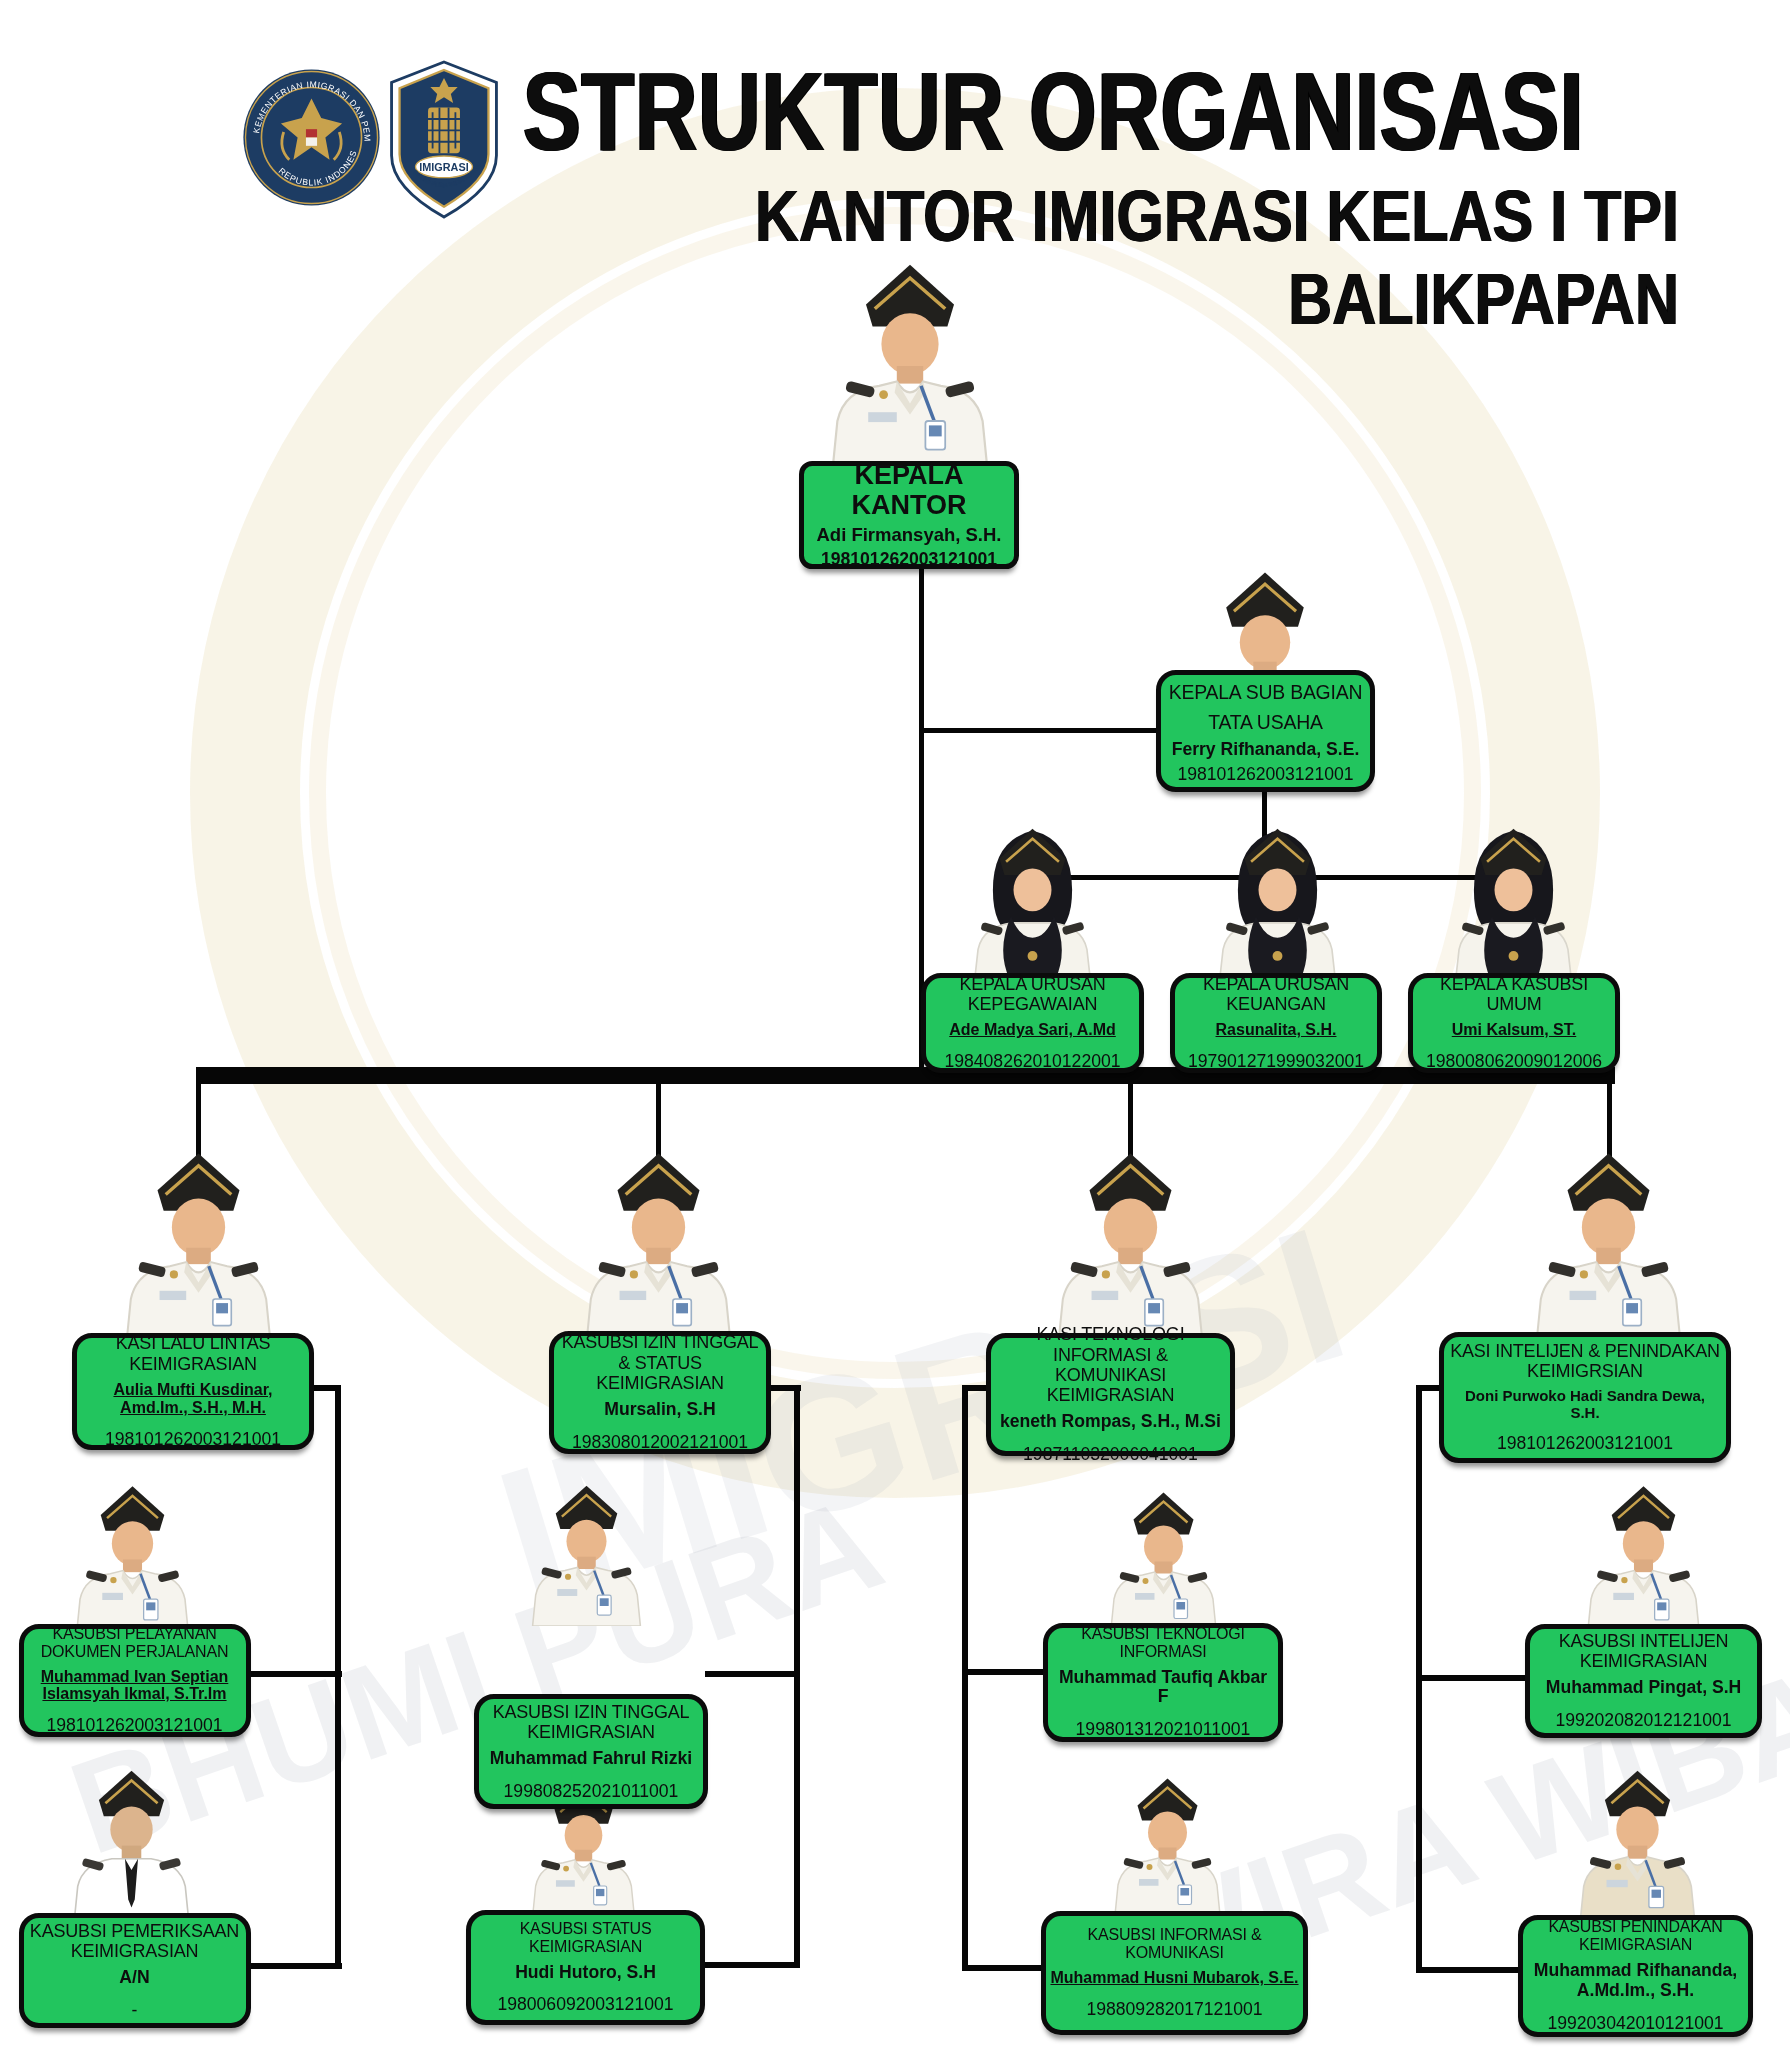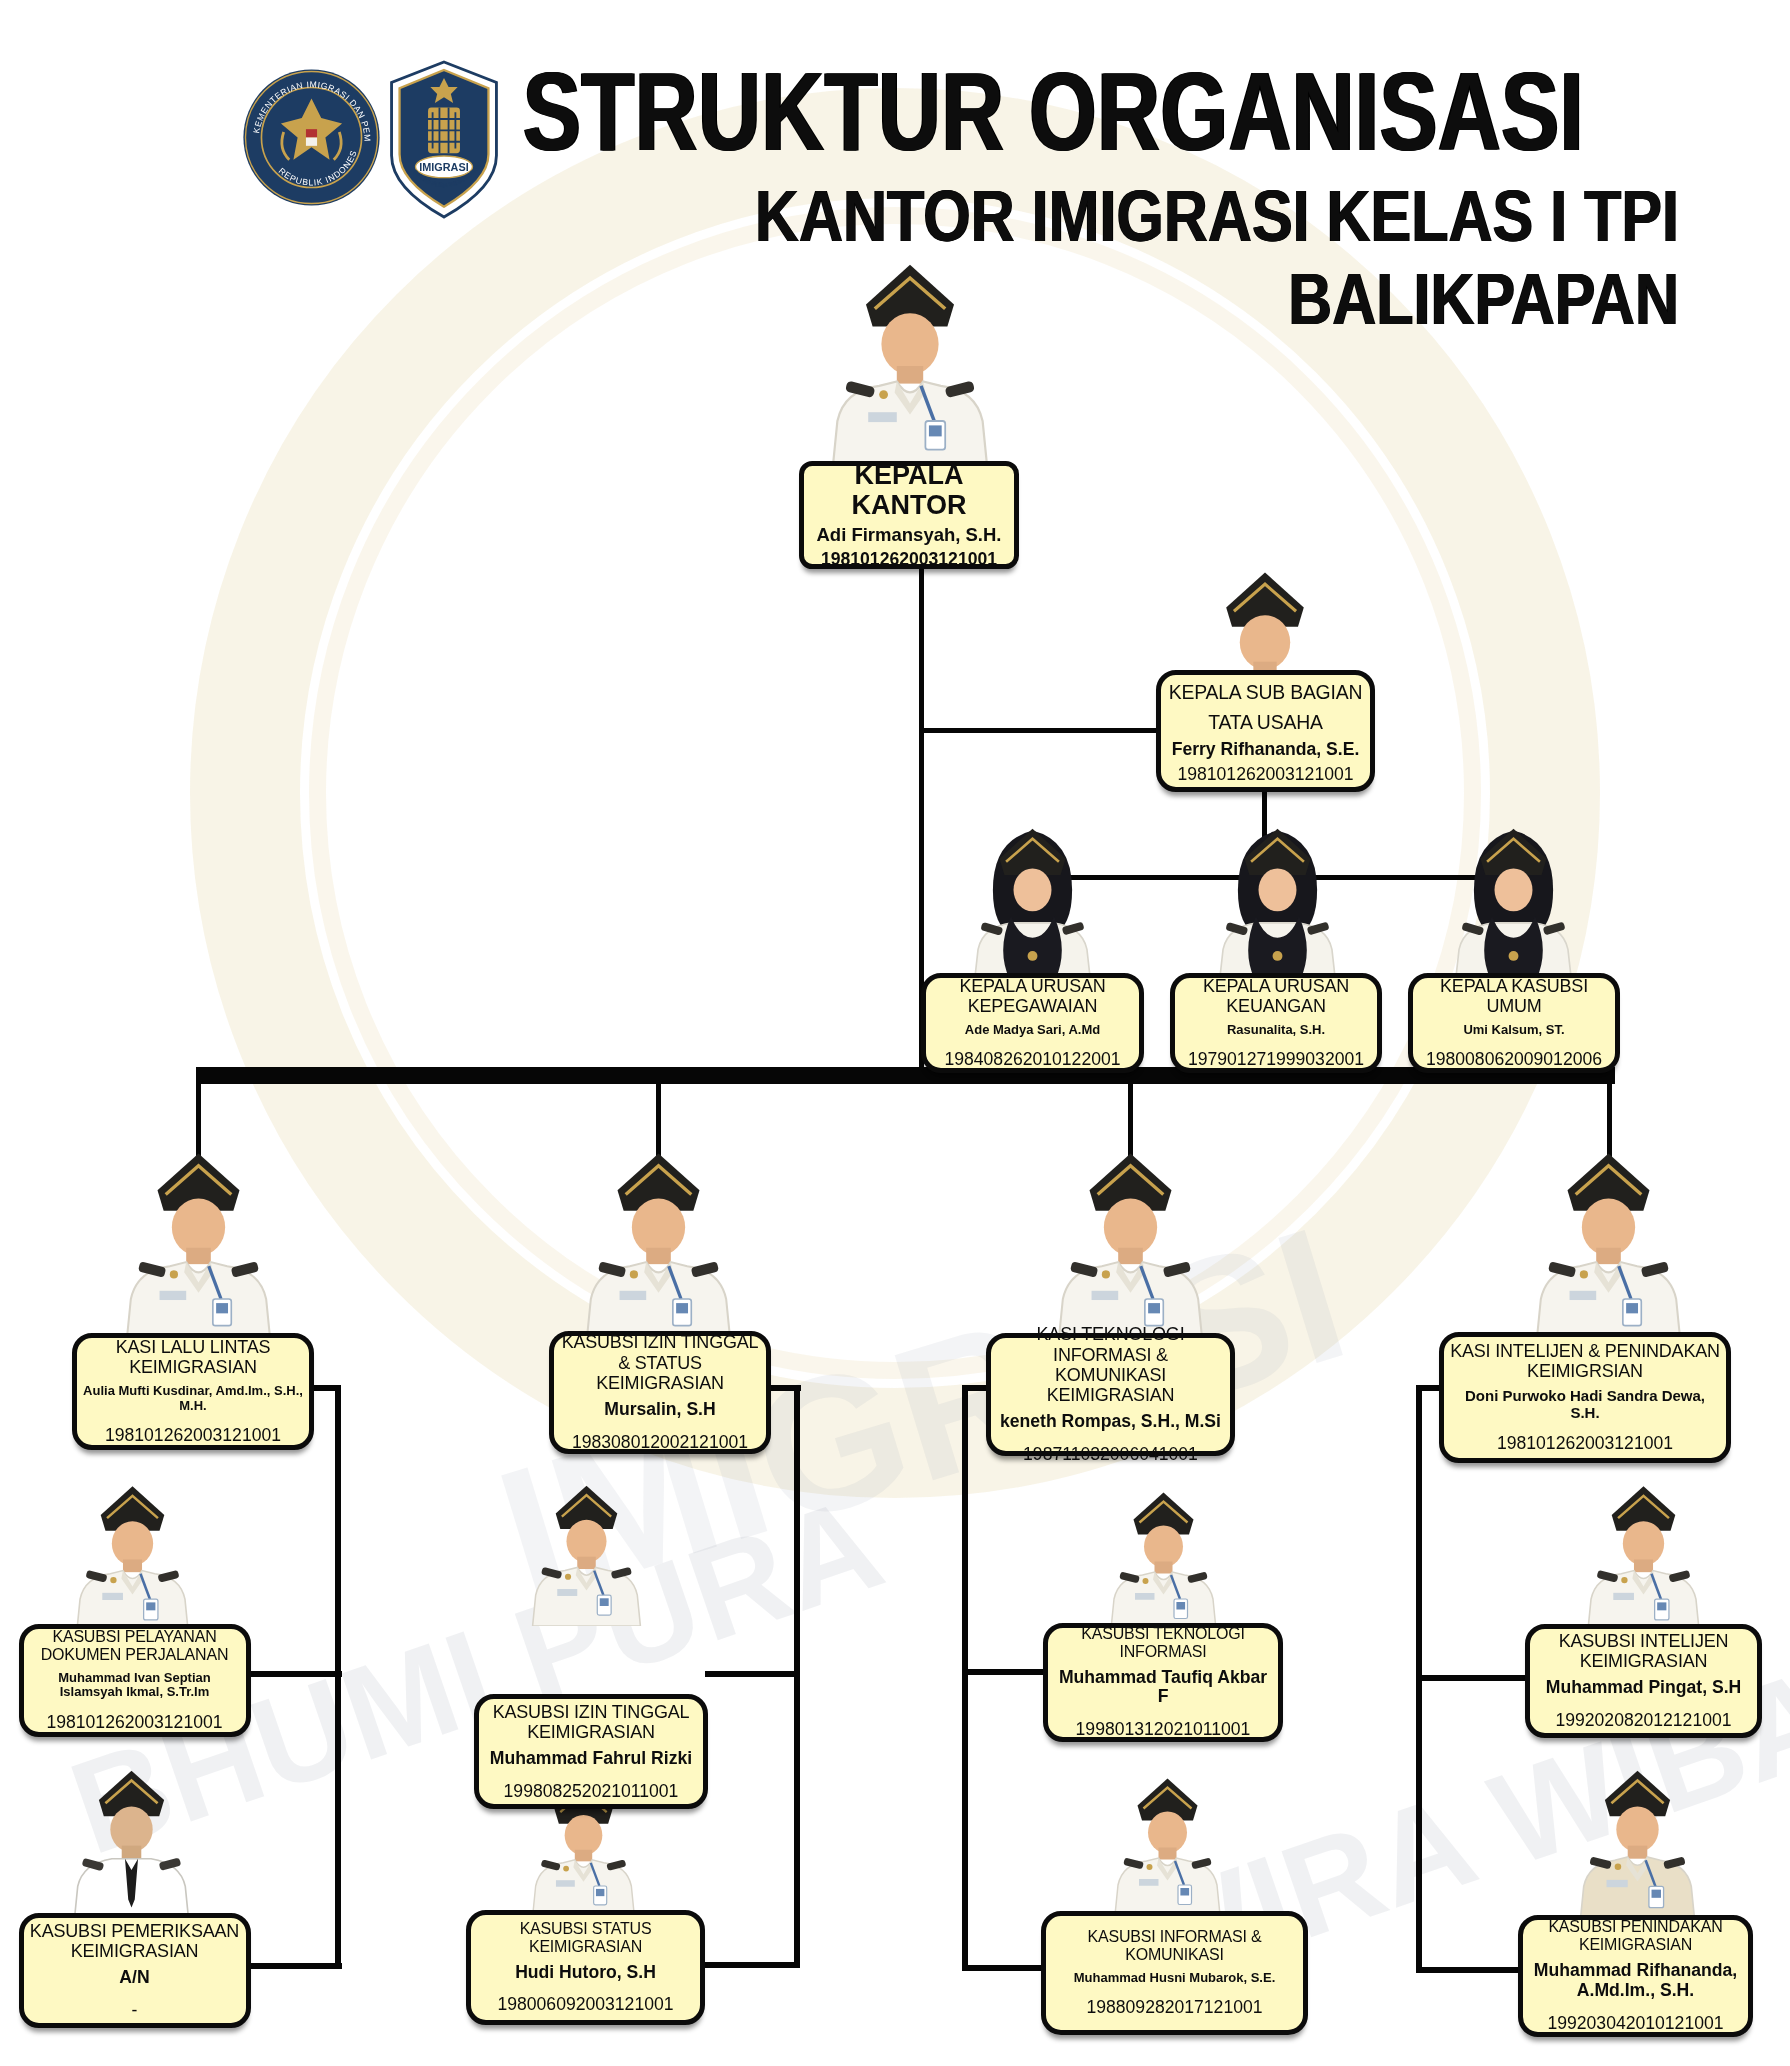--- a/index.html
+++ b/index.html
@@ -26,30 +26,30 @@
   .logo svg{width:100%;height:100%;}
 
   
   .ln{position:absolute;background:#060606;z-index:1;}
 
   
   .avatar{position:absolute;z-index:2;}
   .avatar svg{width:100%;height:100%;display:block;}
 
   
-  .box{position:absolute;background:#fef9c3;border:5.7px solid #0b0b0b;border-radius:20px;
+  .box{position:absolute;background:#22c55e;border:5.7px solid #0b0b0b;border-radius:20px;
        box-shadow:0 7px 5.3px -3.5px rgba(0,0,0,.42);display:flex;flex-direction:column;
        align-items:center;justify-content:center;text-align:center;box-sizing:border-box;
        padding:5.3px 4.4px;z-index:3;}
   .t{font-size:18px;line-height:1.12;letter-spacing:-0.2px;}
   .n{font-size:17.6px;font-weight:700;margin-top:7px;line-height:1.12;}
   .p{font-size:17.6px;margin-top:12px;letter-spacing:0;}
   .t-sm{font-size:16px;}
   .n-sm{font-size:15px;}
-  .n-38{font-size:13px;}
+  .n-38{font-size:16px;text-decoration:underline;}
   .box-kepala{border-radius:13.2px;}
   .box-kepala .t{font-size:27px;font-weight:700;letter-spacing:0;}
   .box-kepala .n{font-size:18.5px;margin-top:4.4px;}
   .box-kepala .p{font-weight:700;margin-top:3.5px;}
   .box-tu .t{font-size:19.4px;line-height:1.55;}
   .box-tu .n{font-size:17.6px;margin-top:2.6px;}
   .box-tu .p{margin-top:4.4px;}
 </style>
 </head>
 <body>

